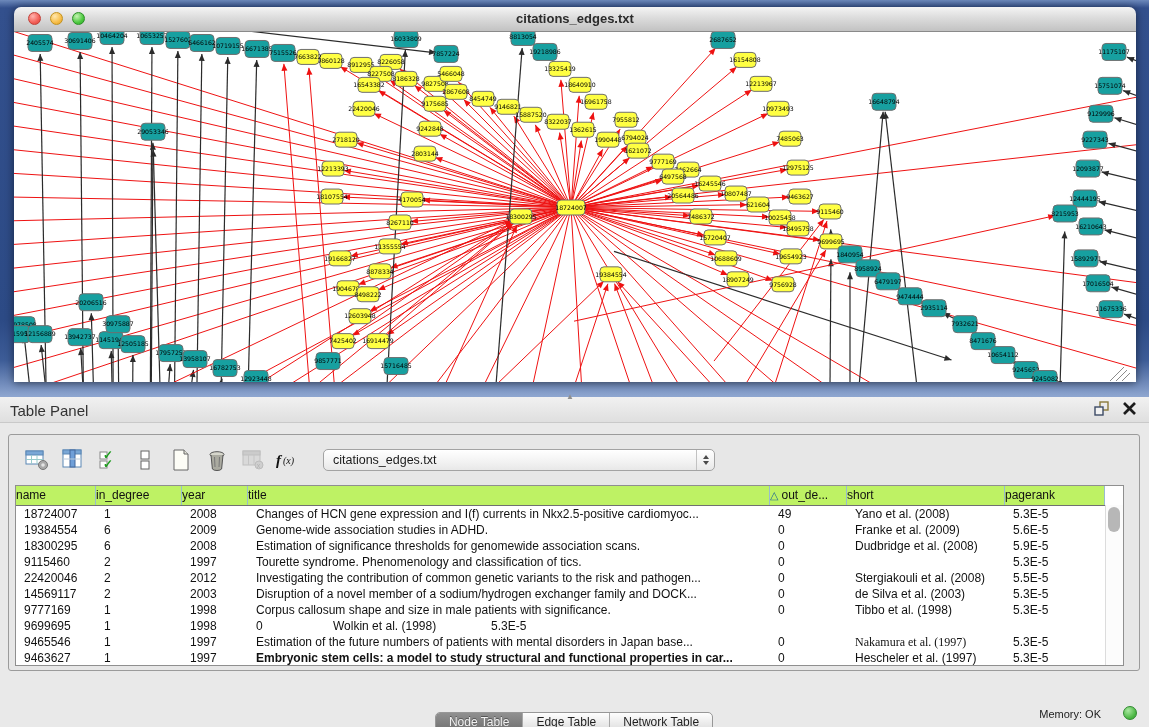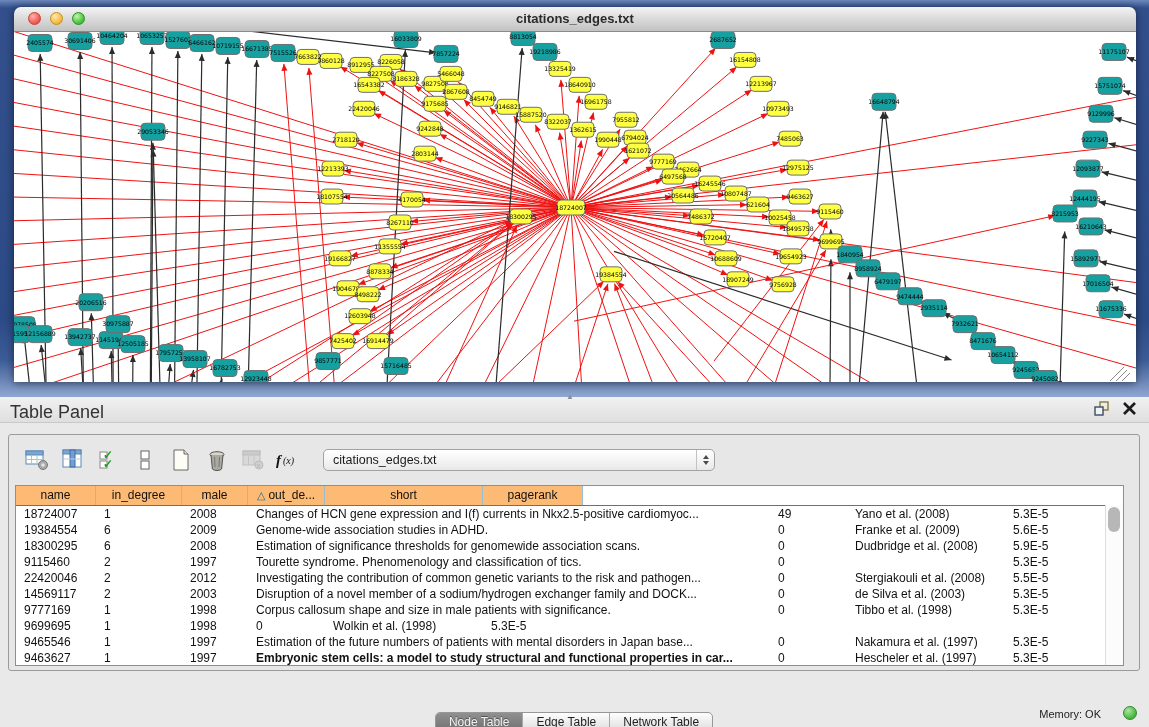--- a/index.html
+++ b/index.html
@@ -18,41 +18,41 @@
   .tl{position:absolute;top:5px;width:13px;height:13px;border-radius:50%;box-sizing:border-box;}
   .tl.red{left:14px;background:radial-gradient(circle at 35% 30%,#ffb3ae,#f35f57 60%,#d8443c);border:1px solid #c24038;}
   .tl.yel{left:36px;background:radial-gradient(circle at 35% 30%,#ffe7ae,#f7bd47 60%,#dc9c26);border:1px solid #c2921f;}
   .tl.grn{left:58px;background:radial-gradient(circle at 35% 30%,#c6f2b4,#4cc93f 60%,#2fa32a);border:1px solid #2b8f26;}
   .canvas{position:absolute;left:0;top:25px;right:0;bottom:0;background:#fff;overflow:hidden;}
   .canvas svg{display:block;width:100%;height:100%;}
 
   
   .table-panel{position:absolute;left:0;top:397px;width:1149px;height:330px;background:#e9e9e9;}
   .tp-header{height:25px;background:linear-gradient(#f1f1f1,#dfdfdf);border-bottom:1px solid #c9c9c9;position:relative;}
-  .tp-title{position:absolute;left:10px;top:5px;font-size:18px;color:#333;}
+  .tp-title{position:absolute;left:10px;top:5px;font-size:15px;color:#333;}
   .tp-icons{position:absolute;right:12px;top:3px;display:flex;gap:12px;align-items:center;}
   .splitter-caret{position:absolute;left:566px;top:-3px;width:9px;height:6px;color:#8f8f8f;font-size:8px;line-height:6px;}
 
   .tp-box{position:absolute;left:8px;top:37px;width:1132px;height:237px;box-sizing:border-box;
     background:#e7e7e7;border:1px solid #9b9b9b;border-radius:3px;}
   .toolbar{position:absolute;left:14px;top:7px;height:36px;display:flex;align-items:center;gap:9px;}
   .icon-btn{width:27px;height:27px;display:flex;align-items:center;justify-content:center;}
   .combo{margin-left:12px;width:392px;height:22px;box-sizing:border-box;border:1px solid #a3a3a3;border-radius:5px;
     background:linear-gradient(#ffffff,#f2f2f2 60%,#e8e8e8);position:relative;box-shadow:inset 0 1px 0 #fff;}
   .combo-text{position:absolute;left:9px;top:3px;font-size:12.5px;color:#1a1a1a;}
   .combo-step{position:absolute;right:0;top:0;bottom:0;width:17px;border-left:1px solid #c2c2c2;
     display:flex;flex-direction:column;align-items:center;justify-content:center;gap:2px;}
   .tri-up{width:0;height:0;border-left:3.5px solid transparent;border-right:3.5px solid transparent;border-bottom:4.5px solid #4a4a4a;}
   .tri-dn{width:0;height:0;border-left:3.5px solid transparent;border-right:3.5px solid transparent;border-top:4.5px solid #4a4a4a;}
 
   .dtable{position:absolute;left:6px;top:50px;width:1109px;height:181px;box-sizing:border-box;
     background:#fff;border:1px solid #8f8f8f;}
   .thead{display:flex;height:19px;border-bottom:1px solid #707070;background:#fff;}
-  .th{box-sizing:border-box;background:#fdba74;border-right:1px solid #99bccf;font-size:12px;
-    color:#111;text-align:center;line-height:18px;white-space:nowrap;overflow:hidden;}
+  .th{box-sizing:border-box;background:#bef264;border-right:1px solid #99bccf;font-size:12px;
+    color:#111;text-align:left;line-height:18px;white-space:nowrap;overflow:hidden;}
   .th .sortglyph{color:#246a92;font-size:11px;margin-right:3px;}
   .trow{display:flex;height:16px;}
   .td{box-sizing:border-box;padding-left:8px;font-size:12px;color:#111;line-height:16px;
     white-space:nowrap;overflow:hidden;}
   .vscroll{position:absolute;right:0;top:19px;bottom:0;width:17px;background:#fcfcfc;border-left:1px solid #dcdcdc;}
   .vthumb{position:absolute;left:2px;top:2px;width:12px;height:25px;background:#b7b7b7;border-radius:6px;}
 
   .tabs{position:absolute;left:0;right:0;top:277px;display:flex;justify-content:center;}
   .seg{display:flex;height:20px;border:1px solid #979797;border-radius:5px;overflow:hidden;
     background:linear-gradient(#fefefe,#d9d9d9);box-shadow:0 1px 1px rgba(255,255,255,.8);}
@@ -695,21 +695,22 @@
           <span class="combo-step">
             <span class="tri-up"></span>
             <span class="tri-dn"></span>
           </span>
         </div>
       </div>
     <div class="dtable">
       <div class="thead" id="thead">
           <div class="th" style="width: 80px;">name</div>
           <div class="th" style="width: 86px;">in_degree</div>
-          <div class="th" style="width: 66px;">male</div>
+          <div class="th" style="width: 66px;">year</div>
+          <div class="th" style="width: 522px;">title</div>
           <div class="th" style="width: 77px;"><span class="sortglyph">△</span>out_de...</div>
           <div class="th" style="width: 158px;">short</div>
           <div class="th" style="width: 100px;">pagerank</div>
         </div>
       <div id="tbody">
           <div class="trow">
             <div class="td" style="width: 80px;">18724007</div>
             <div class="td" style="width: 86px;">1</div>
             <div class="td" style="width: 66px;">2008</div>
             <div class="td" style="width: 522px;">Changes of HCN gene expression and I(f) currents in Nkx2.5-positive cardiomyoc...</div>
@@ -778,21 +779,21 @@
             <div class="td" style="width: 77px;">0</div>
             <div class="td" style="width: 158px;">Wolkin et al. (1998)</div>
             <div class="td" style="width: 100px;">5.3E-5</div>
           </div>
           <div class="trow">
             <div class="td" style="width: 80px;">9465546</div>
             <div class="td" style="width: 86px;">1</div>
             <div class="td" style="width: 66px;">1997</div>
             <div class="td" style="width: 522px;">Estimation of the future numbers of patients with mental disorders in Japan base...</div>
             <div class="td" style="width: 77px;">0</div>
-            <div class="td" style="width: 158px;">Nakamura et al. (1997)</div>
+            <div class="td" style="width: 158px; font-family: Liberation Serif, serif;">Nakamura et al. (1997)</div>
             <div class="td" style="width: 100px;">5.3E-5</div>
           </div>
           <div class="trow">
             <div class="td" style="width: 80px;">9463627</div>
             <div class="td" style="width: 86px;">1</div>
             <div class="td" style="width: 66px;">1997</div>
             <div class="td" style="width: 522px; font-weight: bold;">Embryonic stem cells: a model to study structural and functional properties in car...</div>
             <div class="td" style="width: 77px;">0</div>
             <div class="td" style="width: 158px;">Hescheler et al. (1997)</div>
             <div class="td" style="width: 100px;">5.3E-5</div>

